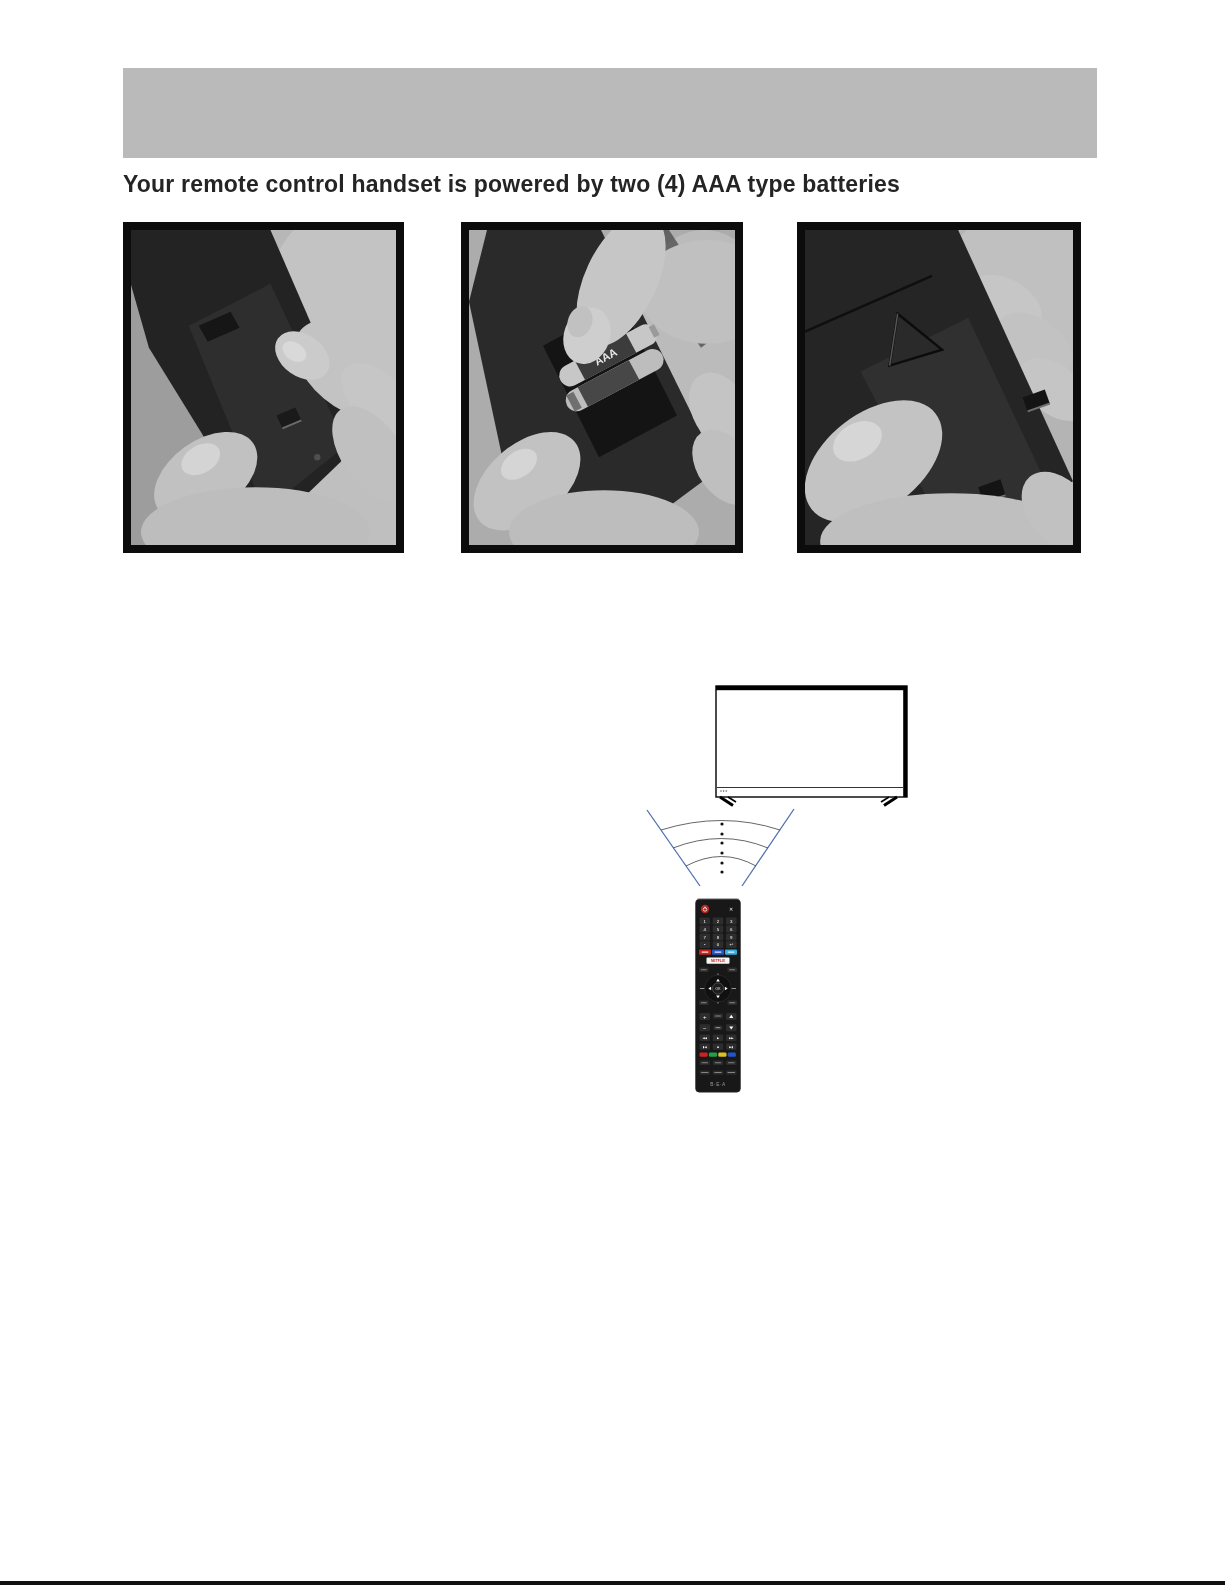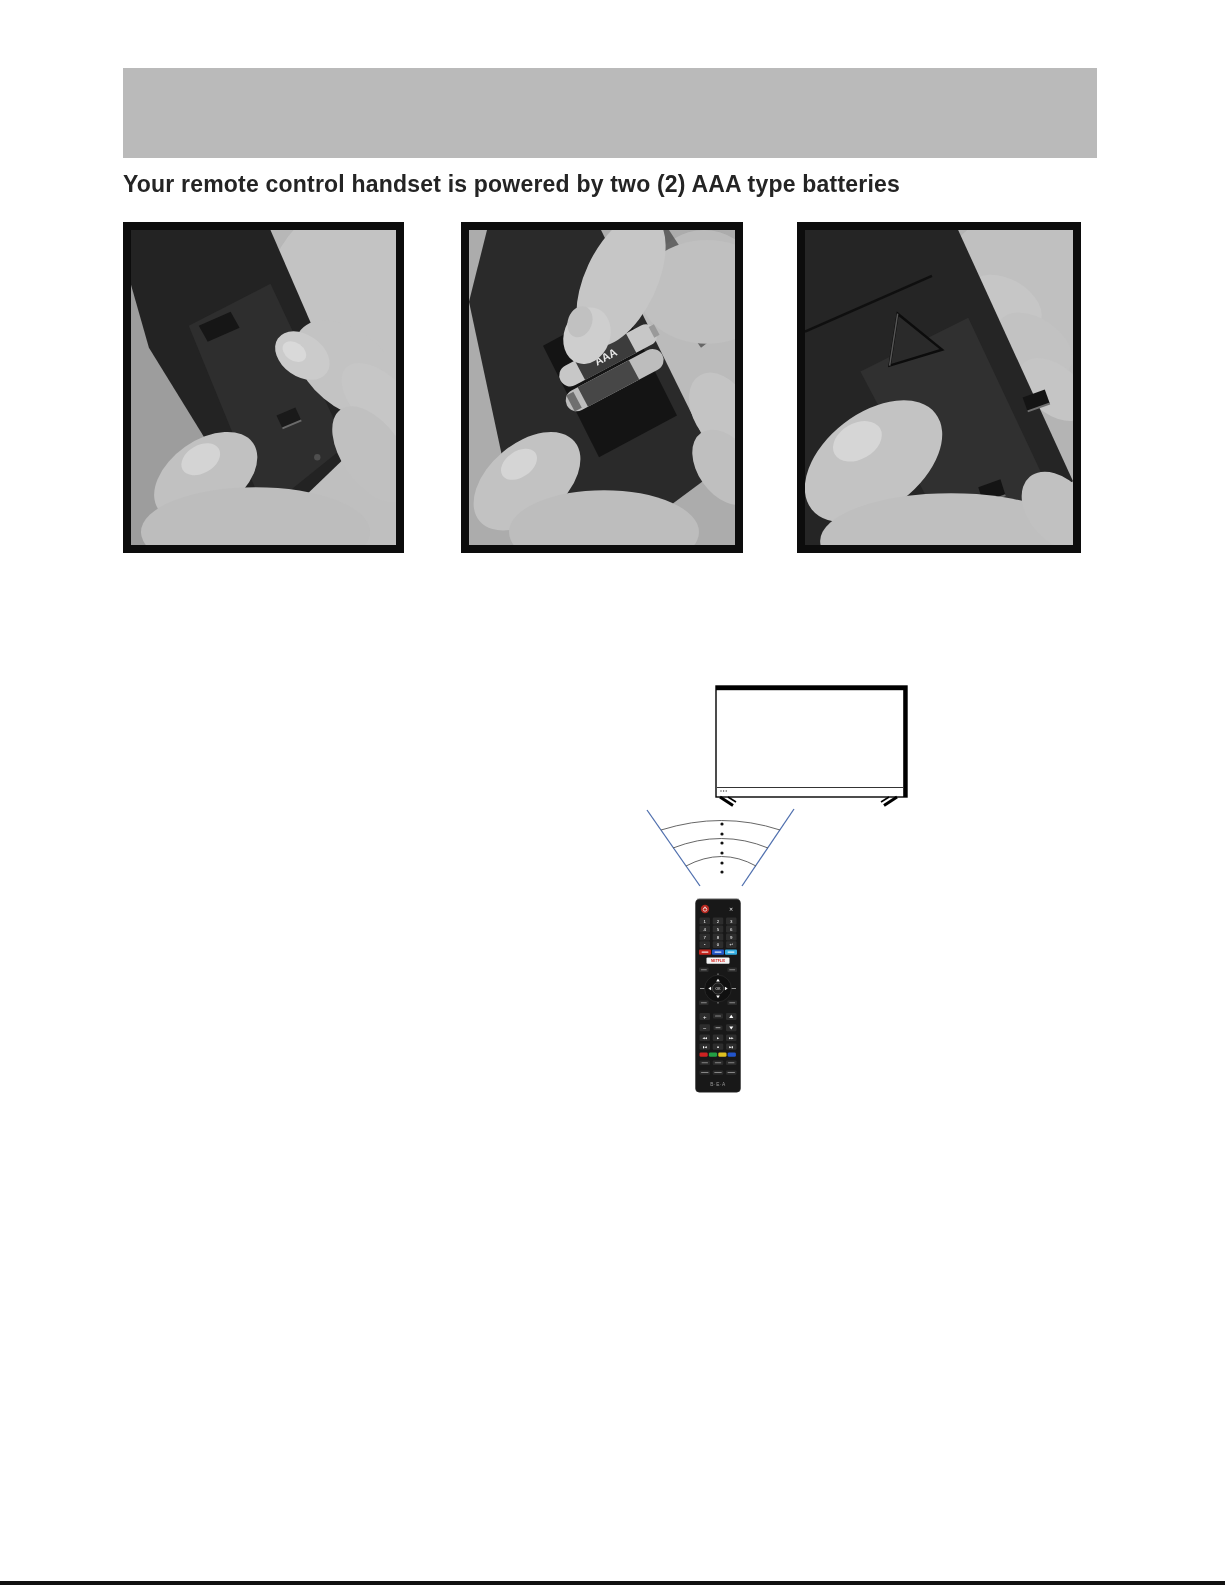--- a/index.html
+++ b/index.html
@@ -18,21 +18,21 @@
   .remote-diagram{position:absolute;left:695px;top:898px;width:46px;height:195px;}
   .footer-rule{position:absolute;left:0;top:1581px;width:1225px;height:4px;background:#111111;}
 </style>
 </head>
 <body>
 
 <div class="page">
 
   <div class="header-bar"></div>
 
-  <div class="page-heading">Your remote control handset is powered by two (2) AAA type batteries</div>
+  <div class="page-heading">Your remote control handset is powered by two (4) AAA type batteries</div>
 
   <figure class="photo" id="photo1" style="margin:0">
     <svg viewBox="0 0 266 316" preserveAspectRatio="none">
       <rect x="0" y="0" width="266" height="316" fill="#b7b7b7"></rect>
       <ellipse cx="225" cy="95" rx="95" ry="125" fill="#c6c6c6" opacity="0.85"></ellipse>
       <ellipse cx="230" cy="280" rx="90" ry="70" fill="#c2c2c2" opacity="0.7"></ellipse>
       <polygon points="0,40 45,5 95,316 0,316" fill="#8f8f8f" opacity="0.65"></polygon>
       <polygon points="0,0 140,0 232,212 134,306 18,118 0,55" fill="#232323"></polygon>
       <polygon points="58,96 140,54 216,216 134,282" fill="#2e2e2e"></polygon>
       <polygon points="68,96 100,82 109,98 77,112" fill="#161616"></polygon>

